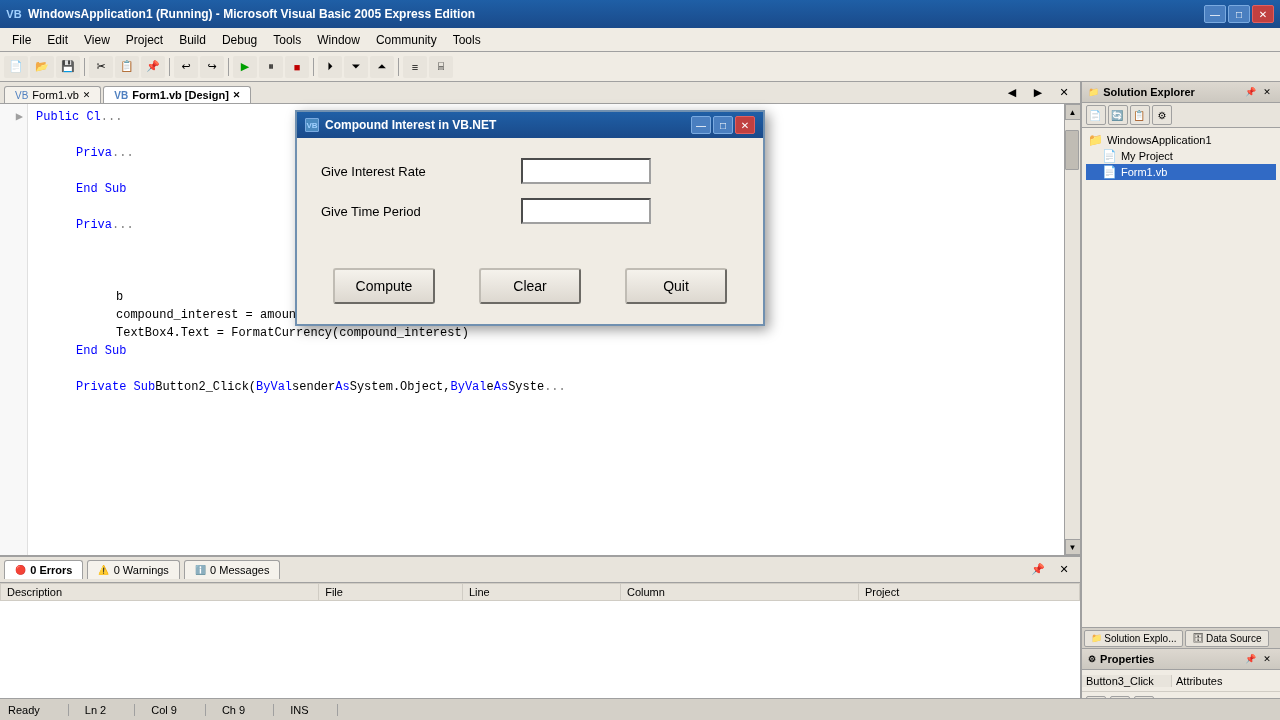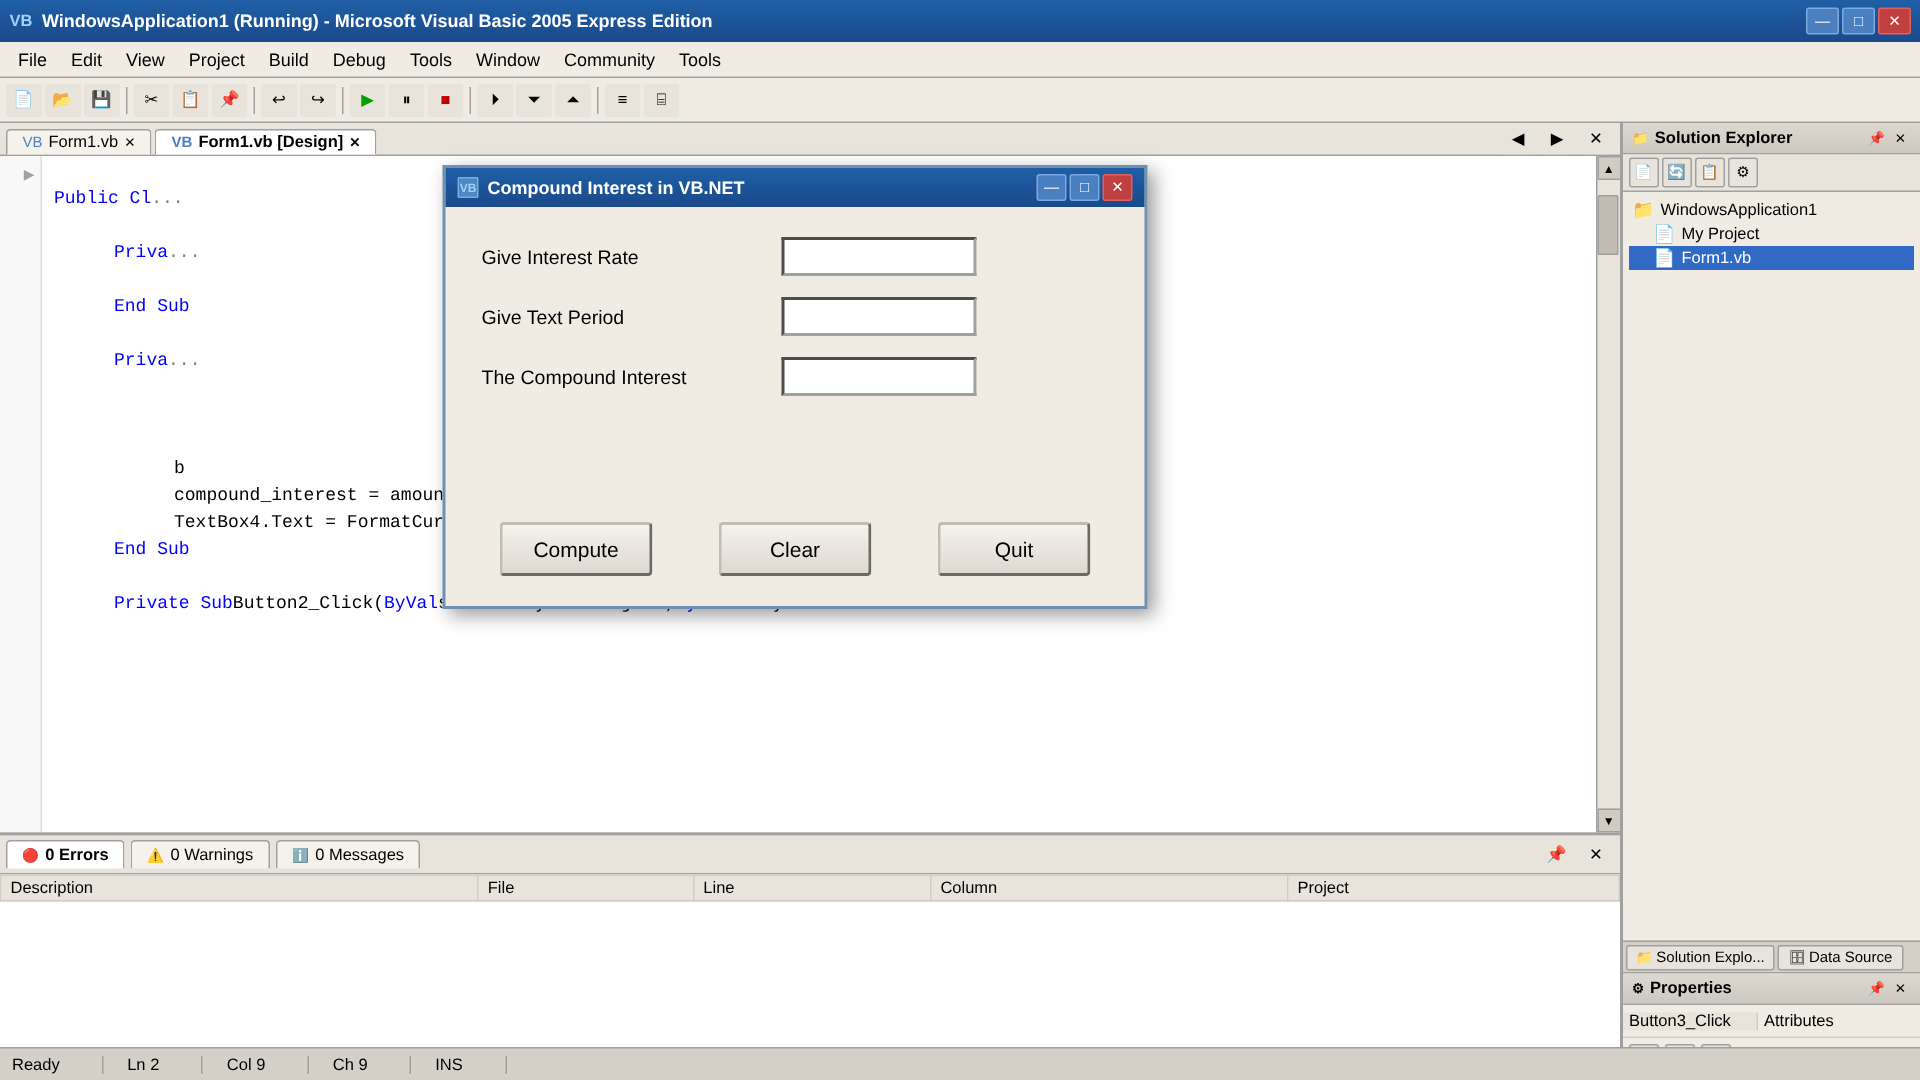--- a/index.html
+++ b/index.html
@@ -330,21 +330,20 @@
     }
     .dialog-btn {
       width: 102px;
       height: 36px;
       background: linear-gradient(to bottom, #f5f2ec, #ddd8d0);
       border: 2px outset #c0bcb4;
       font-size: 14px;
       cursor: pointer;
       border-radius: 3px;
       font-family: 'Segoe UI', sans-serif;
-      margin-top: 40px;
     }
 
     
     .cursor-input { caret-color: black; }
 
     
     .imm-tab-bar {
       background: #d4d0c8;
       border-top: 1px solid #a0a0a0;
       height: 22px;
@@ -457,21 +456,21 @@
           <div class="toolbar-btn">◀</div>
           <div class="toolbar-btn">▶</div>
           <div class="toolbar-btn">✕</div>
         </div>
       </div>
 
       <div class="code-scroll" style="flex:1;overflow:hidden;">
         <div class="line-numbers">
           <div>▶</div>
         </div>
-        <div style="flex:1;padding:19px 8px;font-family:'Courier New',monospace;font-size:12px;line-height:1.5;overflow:hidden;background:white;">
+        <div style="flex:1;padding:4px 8px;font-family:'Courier New',monospace;font-size:12px;line-height:1.5;overflow:hidden;background:white;">
           <div class="code-line">
             <span class="kw-blue">Public Cl</span>
               <span style="color:#808080;">...</span>
           </div>
           <div class="code-line">&nbsp;</div>
           <div class="code-line">
             <span class="code-indent"></span>
               <span class="code-indent"></span>
               <span class="kw-blue">Priva</span>
               <span style="color:#808080;">...</span>
@@ -686,28 +685,24 @@
 
       <div class="dialog-body">
 
 
         <div class="form-row">
           <span class="form-label">Give Interest Rate</span>
           <input class="form-input" type="text" value="" style="">
         </div>
 
         <div class="form-row">
-          <span class="form-label">Give Text Period</span>
+          <span class="form-label">Give Time Period</span>
           <input class="form-input" type="text" value="" style="">
         </div>
 
-        <div class="form-row">
-          <span class="form-label">The Compound Interest</span>
-          <input class="form-input" type="text" value="" readonly="" style="">
-        </div>
       </div>
 
       <div class="dialog-buttons">
         <button class="dialog-btn">Compute</button>
         <button class="dialog-btn">Clear</button>
         <button class="dialog-btn">Quit</button>
       </div>
     </div>
   </div>
 

